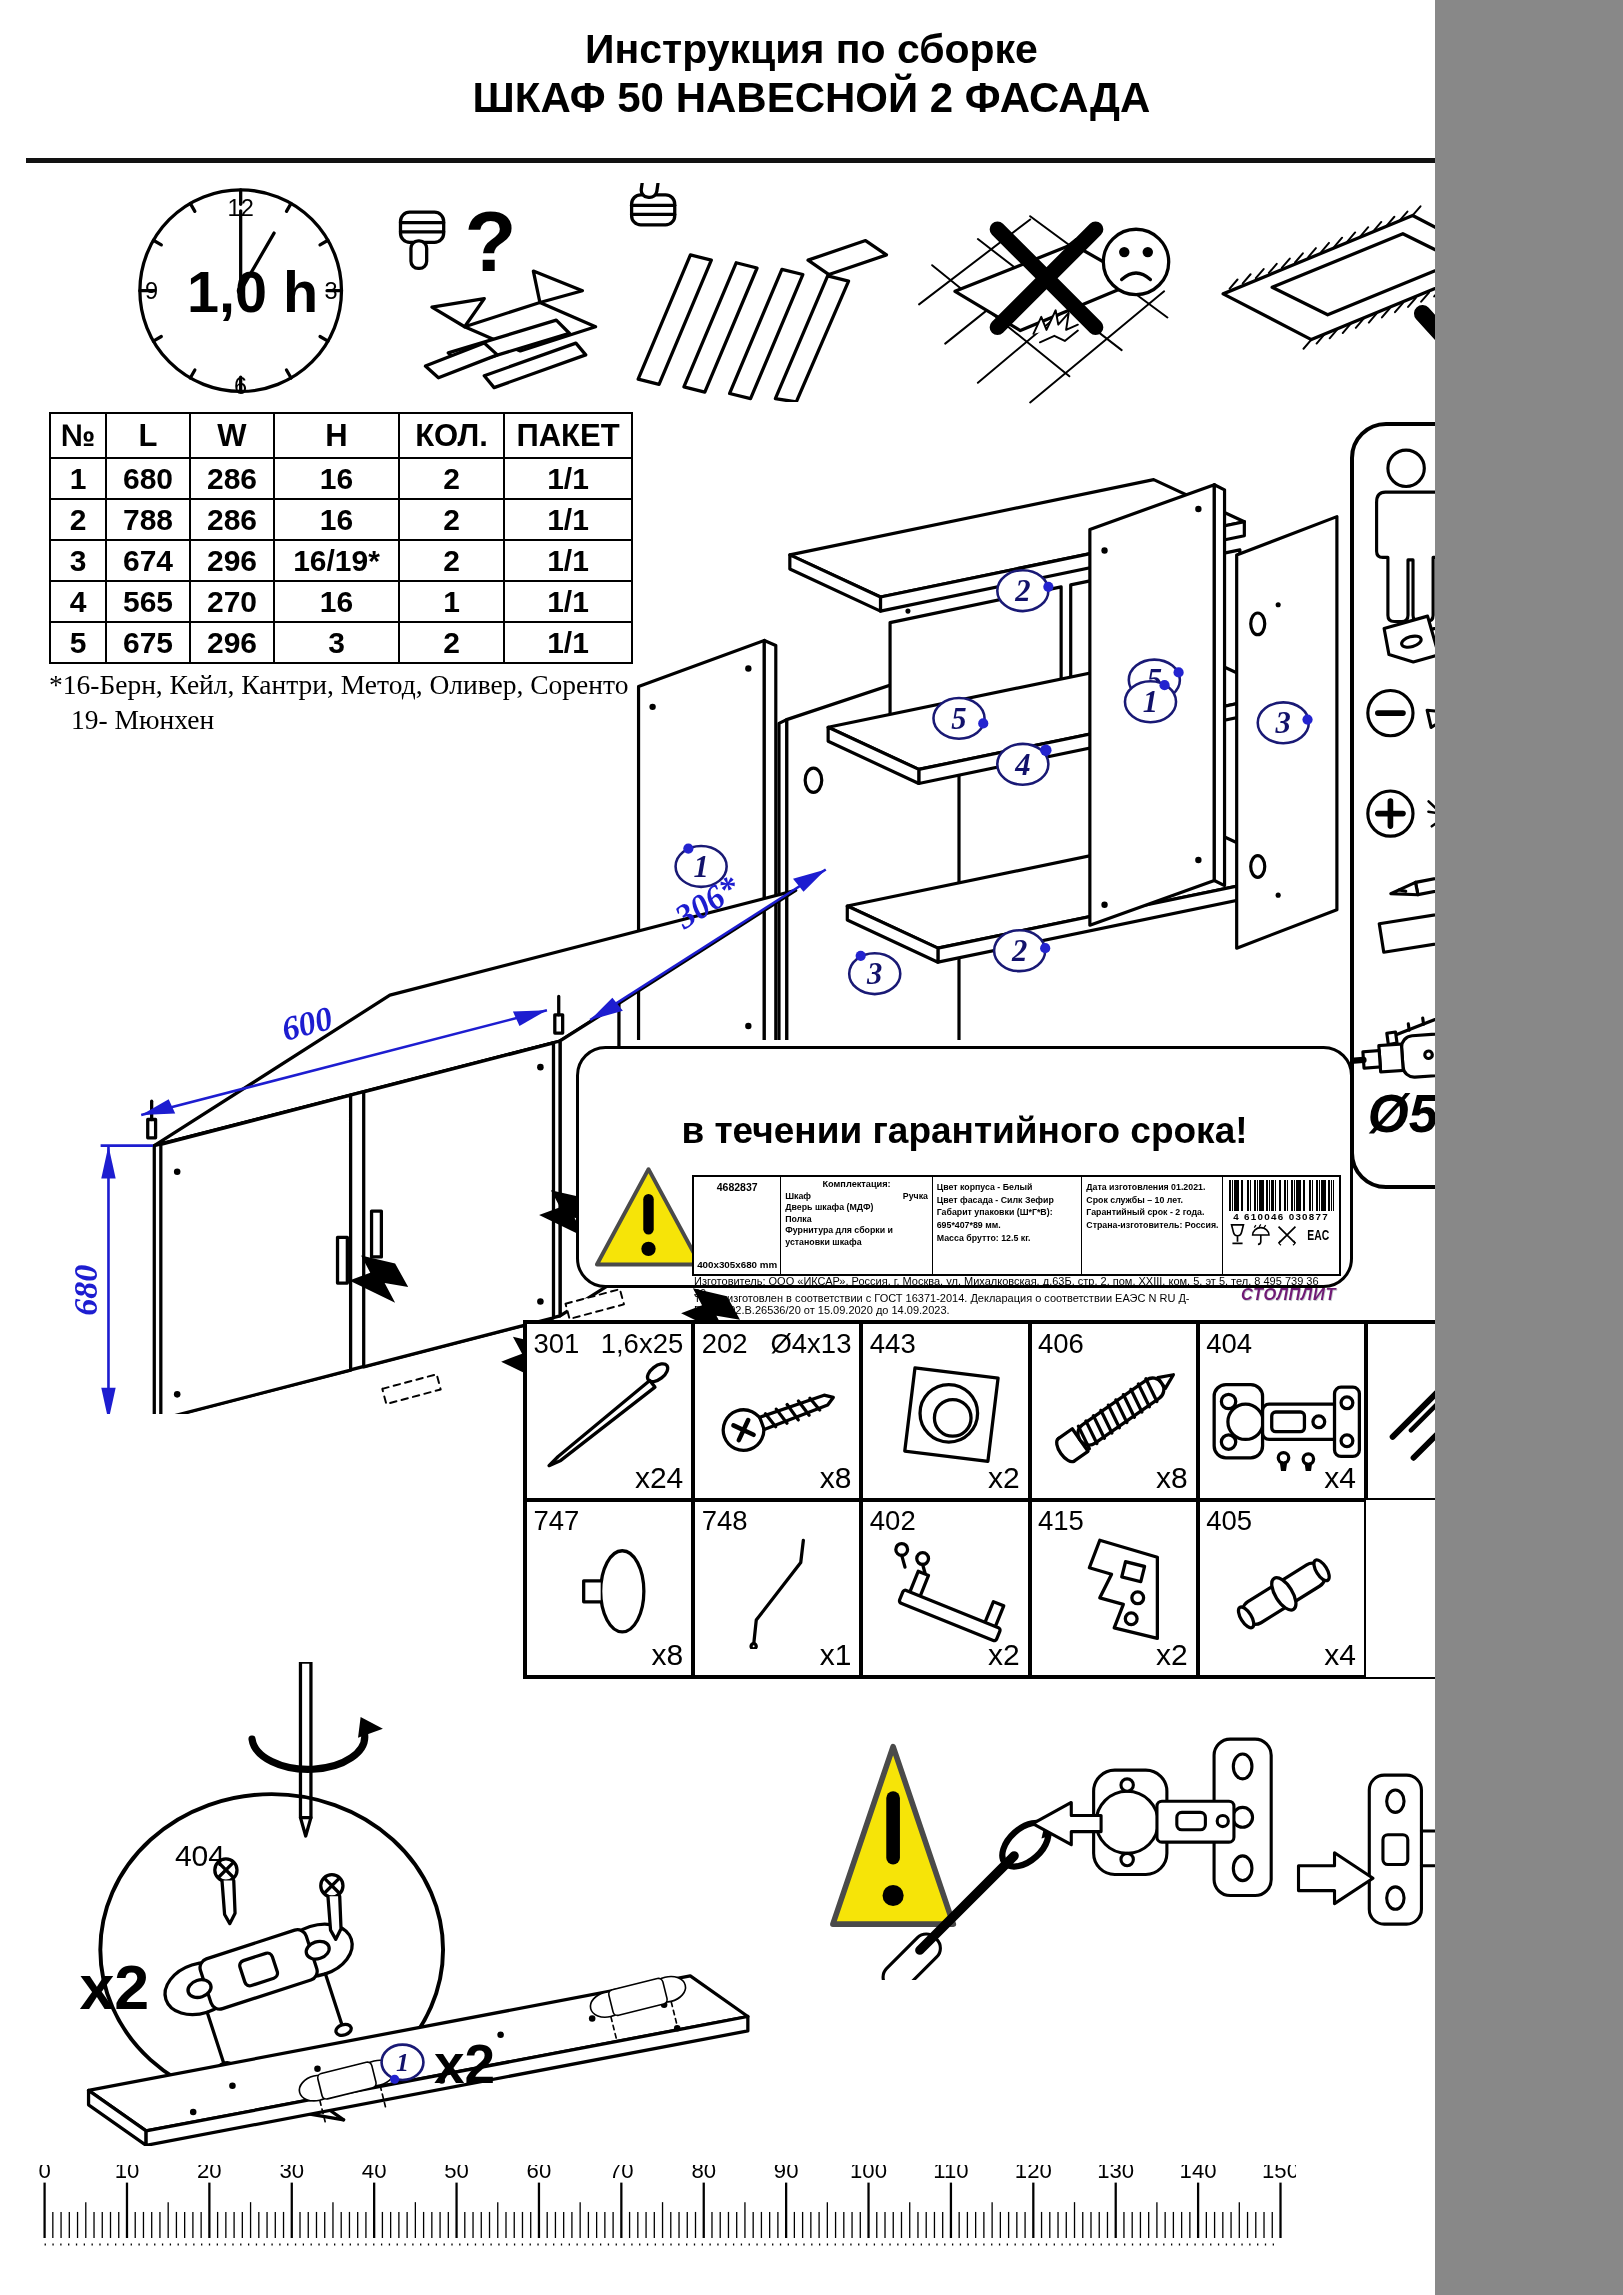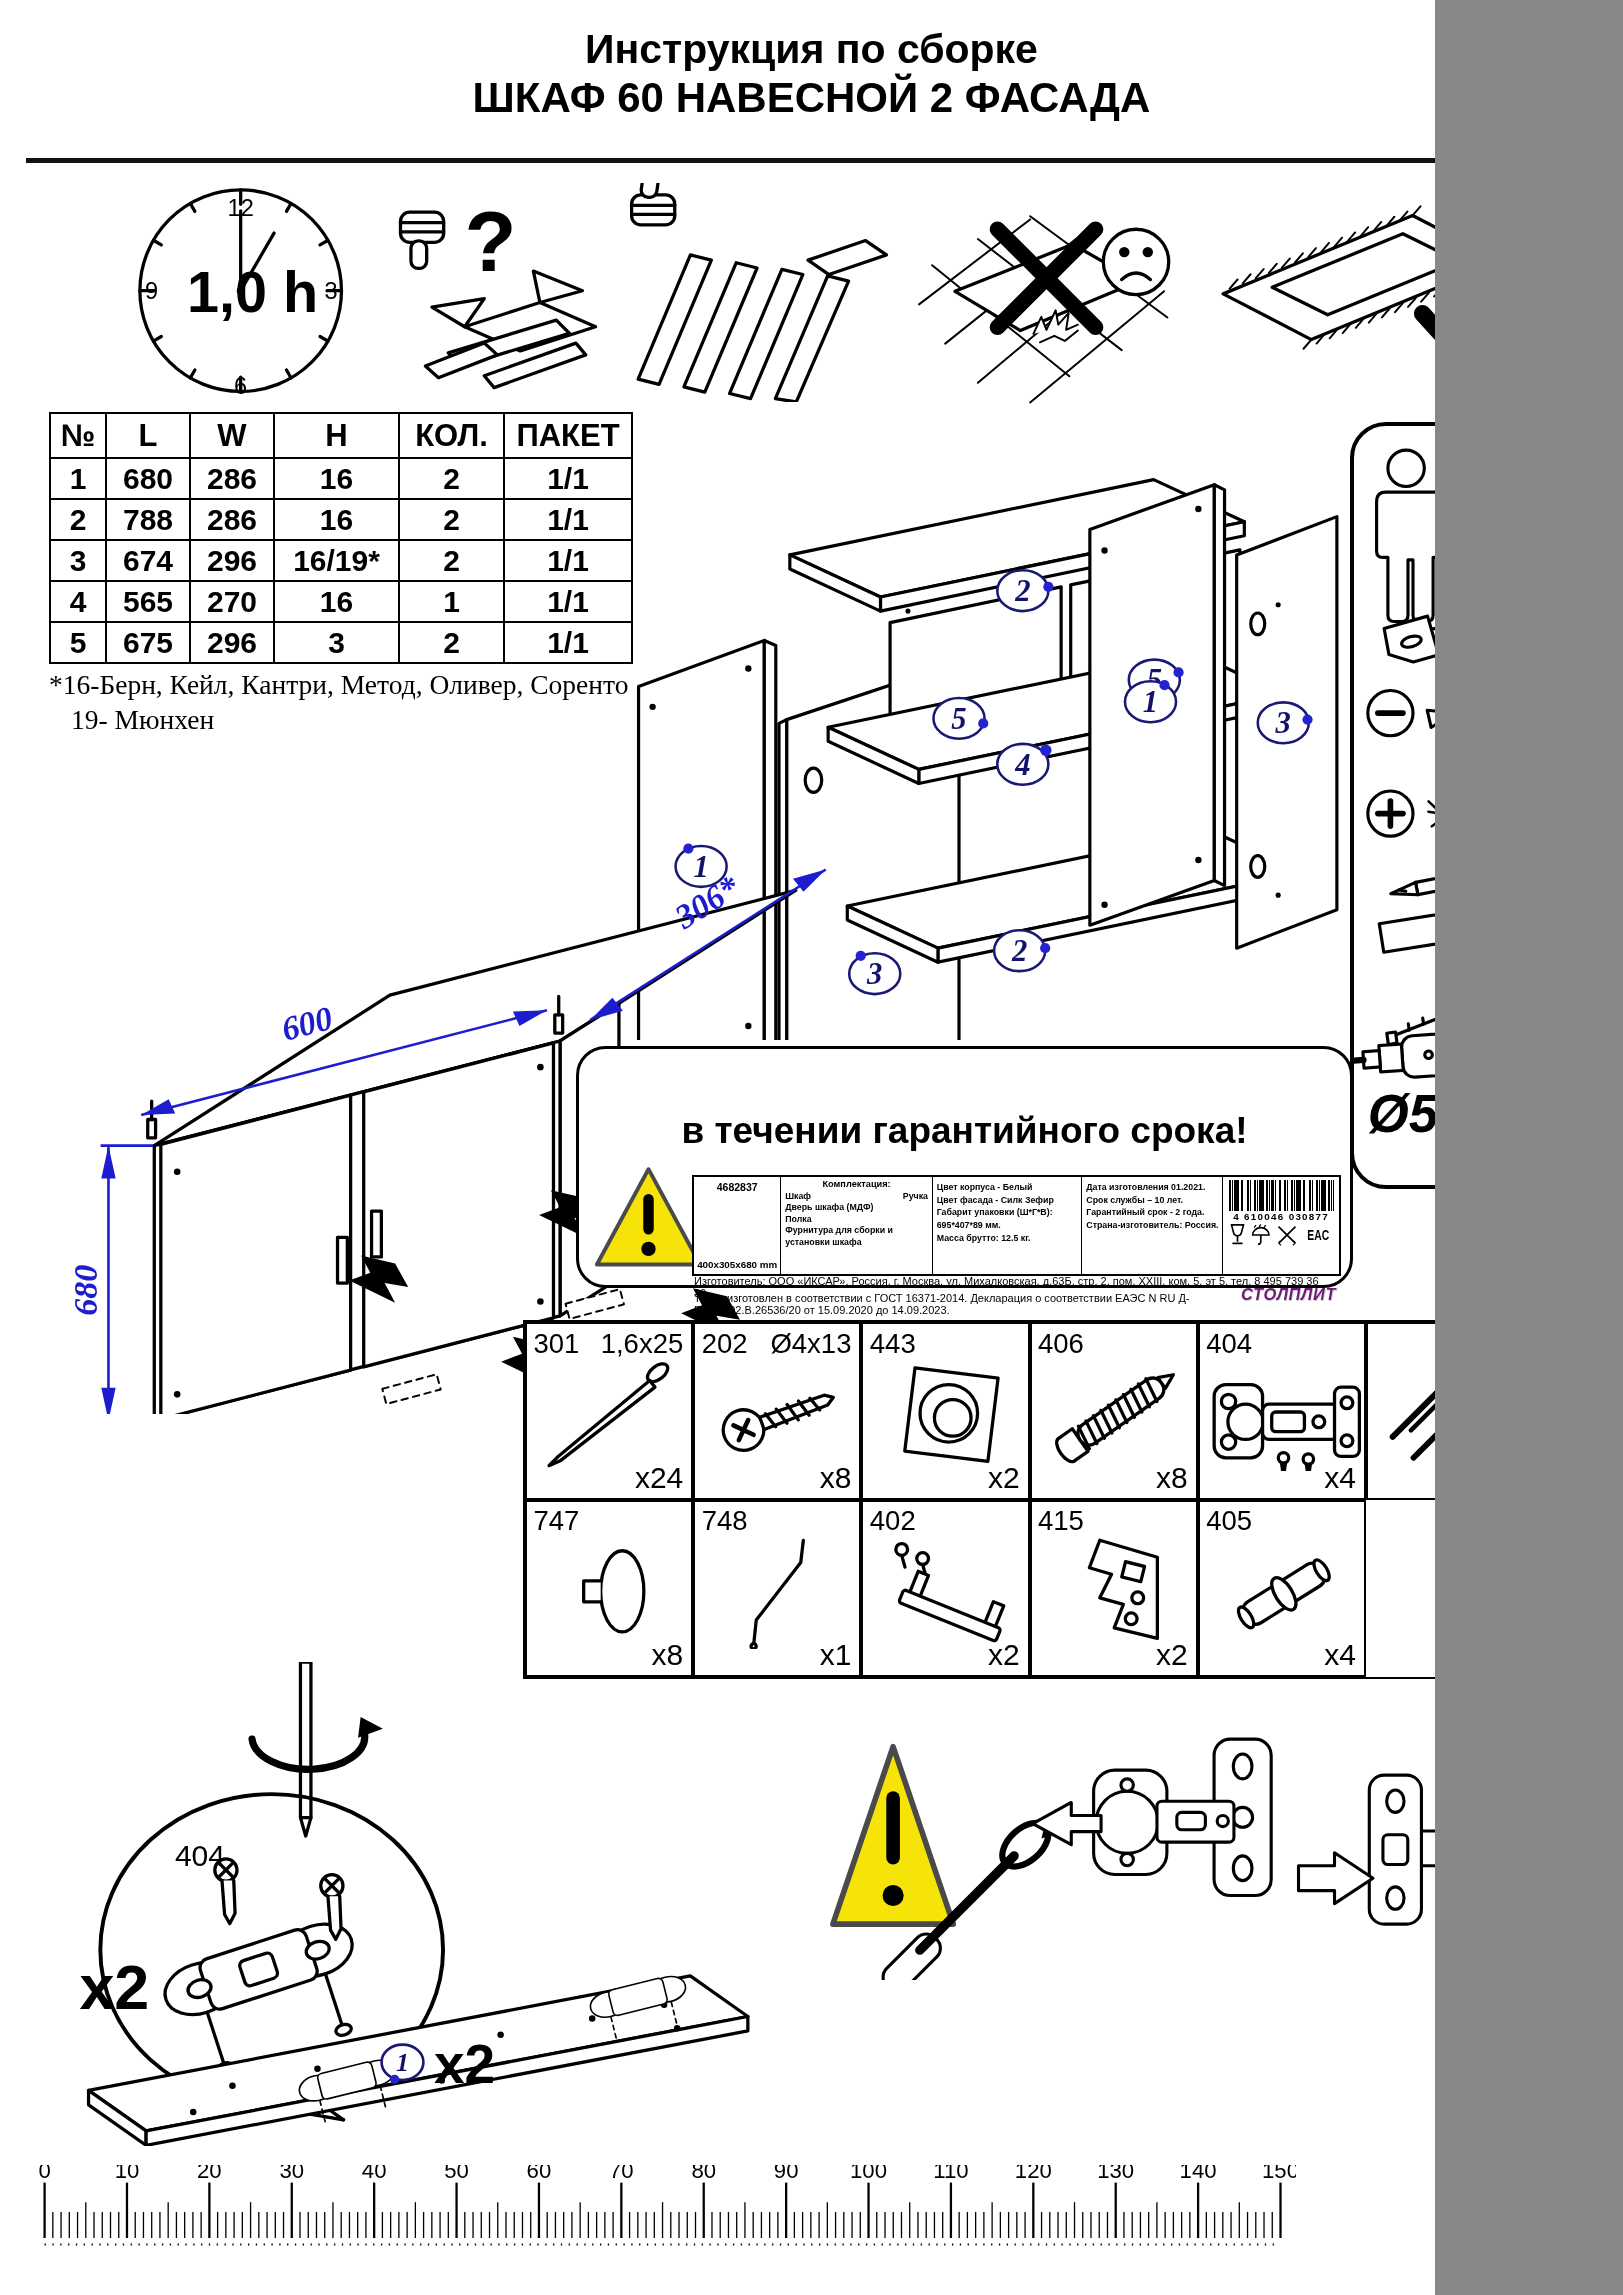--- a/index.html
+++ b/index.html
@@ -71,21 +71,21 @@
   
   .pagenum{left:1476px;top:2210px;font-size:51px;font-weight:bold;}
   .x2big{font-size:96px;font-weight:bold;}
 </style>
 </head>
 <body>
 
 <div class="page">
 
   <div class="abs title title1">Инструкция по сборке</div>
-  <div class="abs title title2">ШКАФ 60 НАВЕСНОЙ 2 ФАСАДА</div>
+  <div class="abs title title2">ШКАФ 50 НАВЕСНОЙ 2 ФАСАДА</div>
   <div class="abs rule"></div>
 
   <svg class="abs" style="left:115px;top:165px" width="252" height="252" viewBox="0 0 385 385">
     <circle class="ln" cx="192" cy="192" r="154" stroke-width="10"></circle>
     <g id="clock-ticks" class="ln" stroke-width="7">
         <line x1="192" y1="38" x2="192" y2="60"></line>
         <line x1="269" y1="58.632087817196435" x2="262" y2="70.75644347017858"></line>
         <line x1="325.36791218280354" y1="114.99999999999999" x2="313.2435565298214" y2="121.99999999999999"></line>
         <line x1="346" y1="192" x2="324" y2="192"></line>
         <line x1="325.3679121828036" y1="269" x2="313.24355652982143" y2="262"></line>

